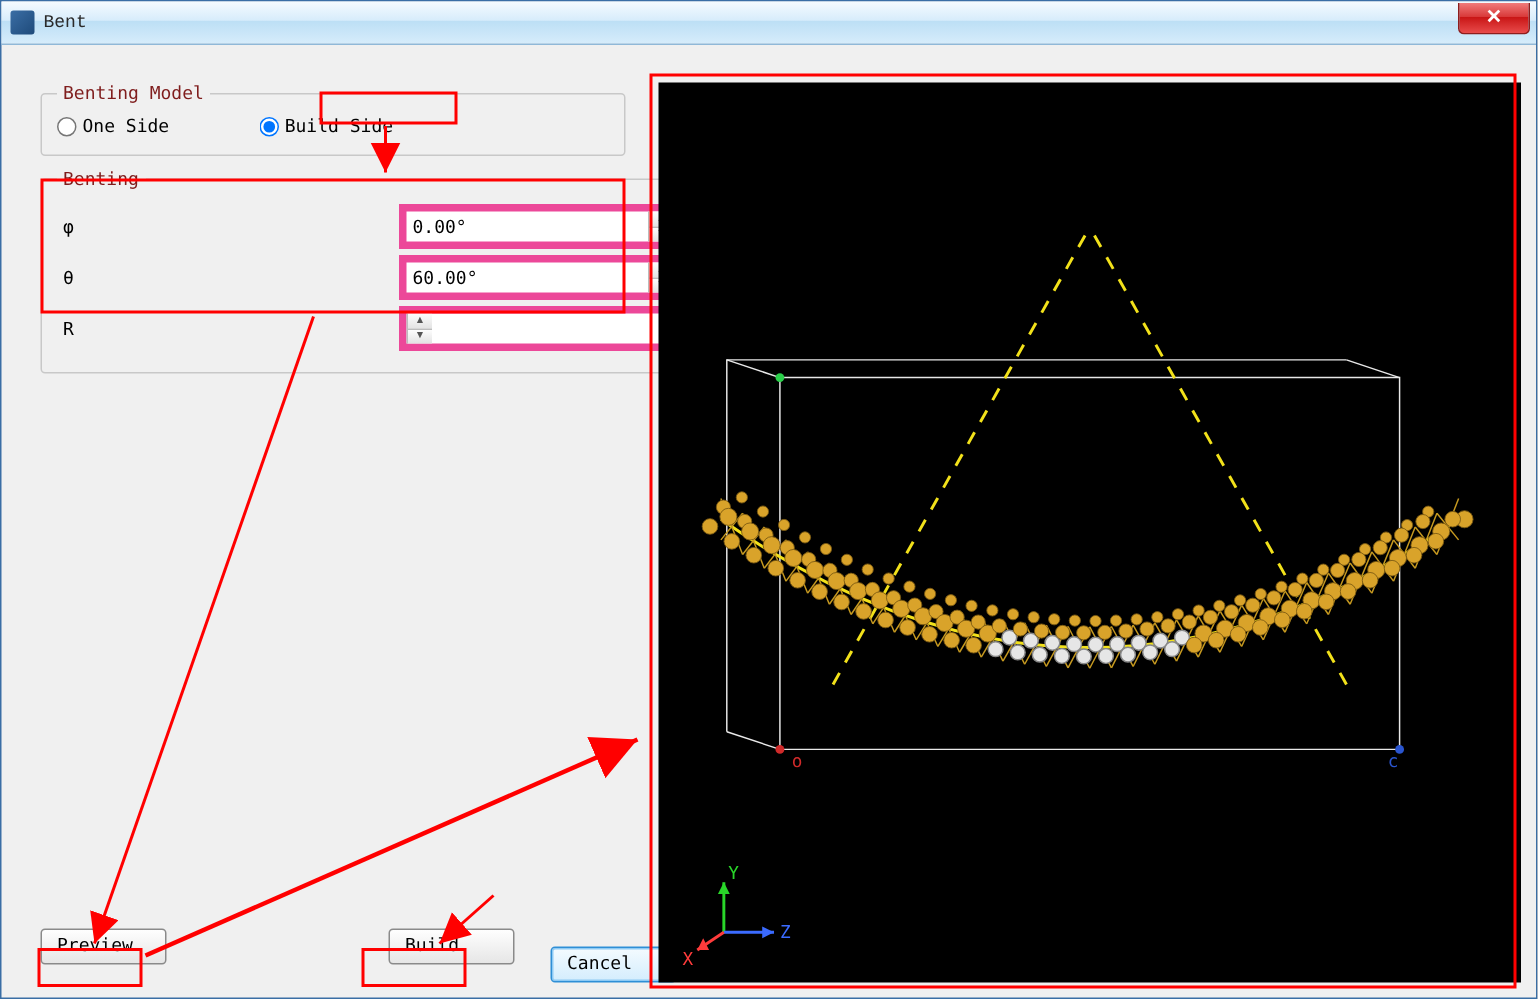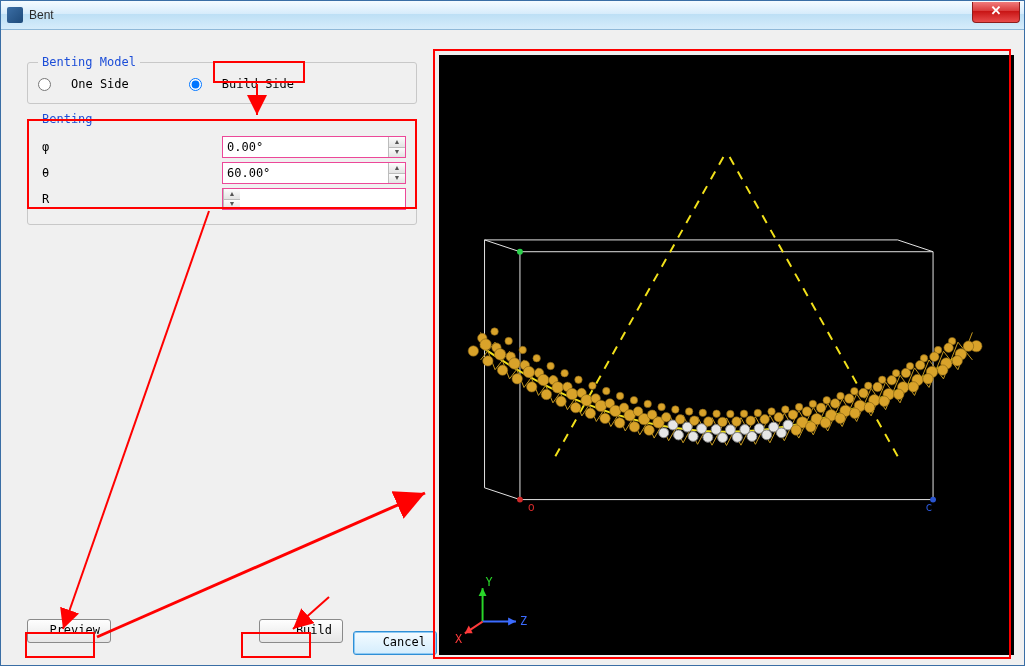--- a/index.html
+++ b/index.html
@@ -32,21 +32,21 @@
     position: relative;
   }
   .titlebar .icon {
     width: 16px; height: 16px;
     background: linear-gradient(135deg, #3b6ea5, #1e4a7a);
     margin-right: 6px;
     border-radius: 2px;
     display: inline-block;
   }
   .titlebar .title {
-    font-family: Liberation Sans, sans-serif;
+    font-family: Liberation Mono, monospace;
     font-size: 12px;
     color: #2a2a2a;
   }
   .close-btn {
     position: absolute;
     right: 4px; top: 1px;
     width: 46px; height: 20px;
     background: linear-gradient(to bottom, #f07b7b, #d93a3a 45%, #c81414 46%, #e84b4b);
     border: 1px solid #8e1d1d;
     border-top: none;
@@ -67,61 +67,62 @@
   fieldset {
     border: 1px solid #c8c8c8;
     border-radius: 3px;
     margin: 0 0 8px 0;
     padding: 6px 10px 10px 10px;
     background: #f0f0f0;
   }
   legend {
     font-size: 12px;
     padding: 0 4px;
-    color: #1d4ed8;
+    color: #7f1d1d;
   }
 
   .left-col {
     position: absolute;
     left: 18px;
     top: 18px;
     width: 390px;
   }
 
   .radio-row {
     display: flex;
     align-items: center;
     gap: 60px;
     padding: 2px 0 2px 0;
   }
   .radio-lbl {
     display: flex;
     align-items: center;
-    gap: 16px;
+    gap: 0;
     cursor: default;
   }
   input[type=radio] {
     margin: 0 4px 0 0;
   }
 
   .param-row {
     display: flex;
     align-items: center;
     margin: 4px 0;
   }
   .param-row .pl {
     width: 180px;
     padding-left: 4px;
   }
   .spinbox {
     flex: 1;
     display: flex;
     height: 20px;
-    border: 1px solid #ec4899;
+    border: 5px solid #ec4899;
     background: #fff;
+    margin-left: 44px;
   }
   .spinbox input {
     flex: 1;
     border: none;
     outline: none;
     font: 12px "SimSun", monospace;
     padding: 0 4px;
     background: transparent;
   }
   .spin-btns {
@@ -152,21 +153,21 @@
     width: 400px;
     align-items: center;
   }
   .btn {
     min-width: 62px;
     height: 22px;
     background: linear-gradient(to bottom,#fefefe,#e6e6e6);
     border: 1px solid #8a8a8a;
     border-radius: 3px;
     font: 12px/20px "SimSun", monospace;
-    text-align: right;
+    text-align: left;
     padding: 0 10px;
     cursor: default;
   }
   .btn.focus {
     border: 1px solid #2f8fd6;
     box-shadow: 0 0 0 1px #8ecaf4 inset;
     background: linear-gradient(to bottom,#f4fbff,#d4edfd);
     margin-top: 24px;
   }
 
@@ -262,21 +263,21 @@
               <button>▲</button>
               <button>▼</button>
             </div>
           </div>
         </div>
       </fieldset>
     </div>
 
     <div class="bottom-btns">
       <div class="btn" style="margin-right:148px">Preview</div>
-      <div class="btn" style="margin-right:10px">Build</div>
+      <div class="btn" style="margin-right:24px">Build</div>
       <div class="btn focus">Cancel</div>
     </div>
 
     <div class="viewport">
       <svg viewBox="0 0 576 610">
 
         <g stroke="#e8e8e8" stroke-width="1" fill="none">
 
           <polyline points="78,452 498,452 498,200 78,200 78,452"></polyline>
 

